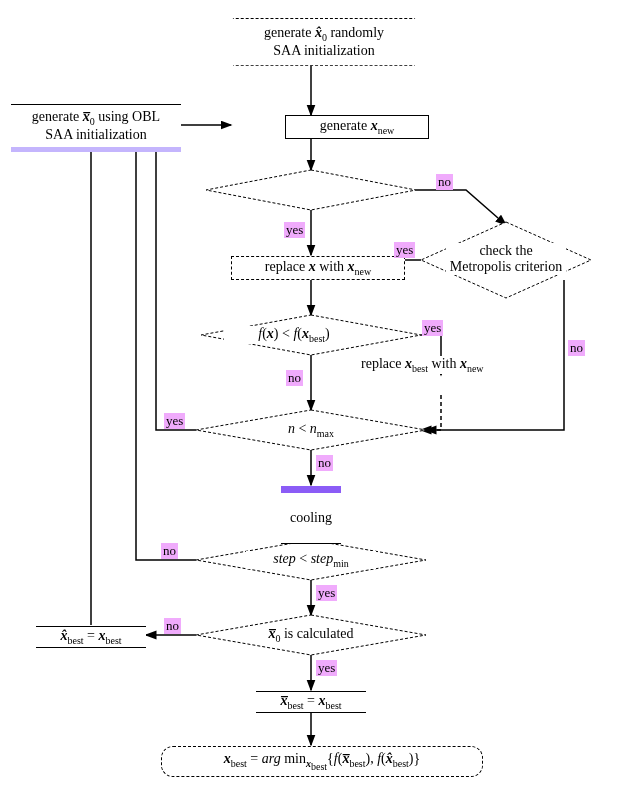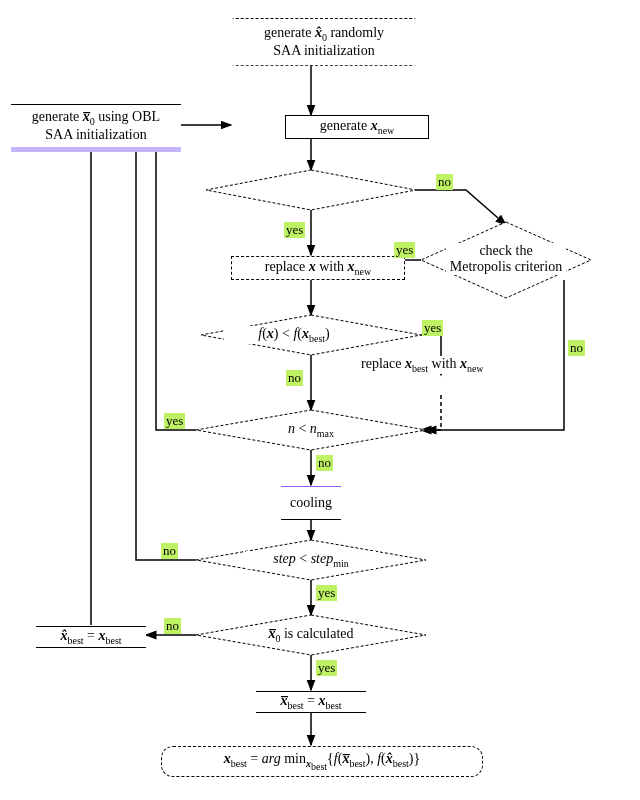--- a/index.html
+++ b/index.html
@@ -41,21 +41,21 @@
   }
   svg.arrows {
     position: absolute;
     left: 0; top: 0;
     width: 640px; height: 800px;
     pointer-events: none;
   }
   .label {
     position: absolute;
     font-size: 13px;
-    background: #bef264;
+    background: #f0abfc;
     padding: 0 2px;
   }
   .ital { font-style: italic; }
   .bital { font-style: italic; font-weight: bold; }
   sub { font-size: 10px; }
 </style>
 </head>
 <body>
 
 <div id="canvas">
@@ -144,21 +144,21 @@
 </div>
 
 <div class="node" style="left:355px; top:356px; width:180px; text-align:left;">
   <span>replace <span class="bital">x</span><sub>best</sub> with <span class="bital">x</span><sub>new</sub></span>
 </div>
 
 <div class="node" style="left:260px; top:421px; width:90px;">
   <span><span class="ital">n</span> &lt; <span class="ital">n</span><sub>max</sub></span>
 </div>
 
-<div class="node" style="left:275px; top:486px; width:60px; border-top:1px solid #8b5cf6; border-bottom:1px solid #000; padding:8px 0;">
+<div class="node" style="left:275px; top:486px; width:60px; border-top:7px solid #8b5cf6; border-bottom:1px solid #000; padding:17px 0;">
   <span>cooling</span>
 </div>
 
 <div class="node" style="left:240px; top:551px; width:130px;">
   <span><span class="ital">step</span> &lt; <span class="ital">step</span><sub>min</sub></span>
 </div>
 
 <div class="node" style="left:245px; top:626px; width:120px;">
   <span><span class="bital">x̅</span><sub>0</sub> is calculated</span>
 </div>

